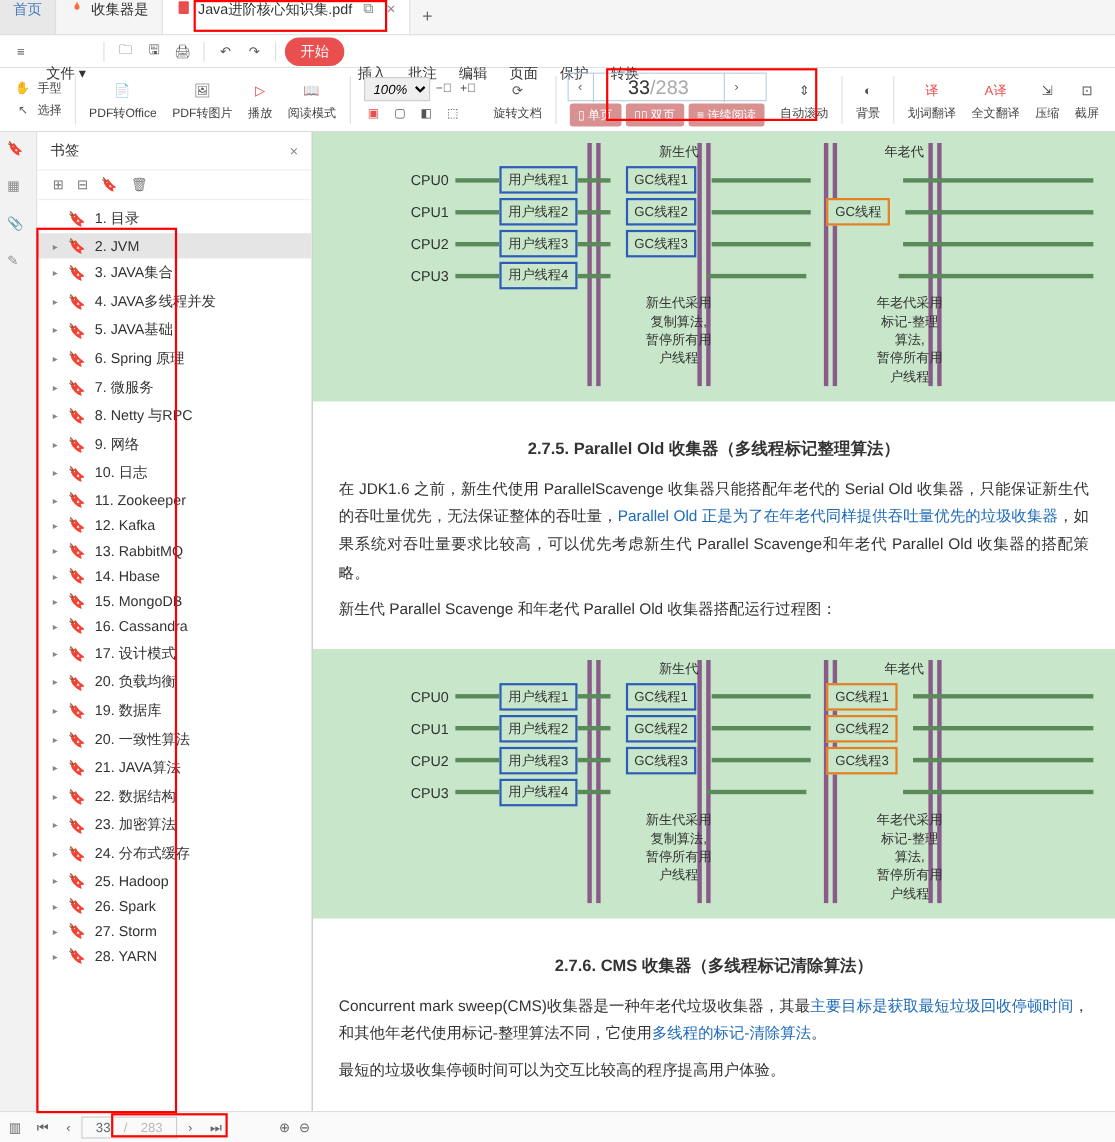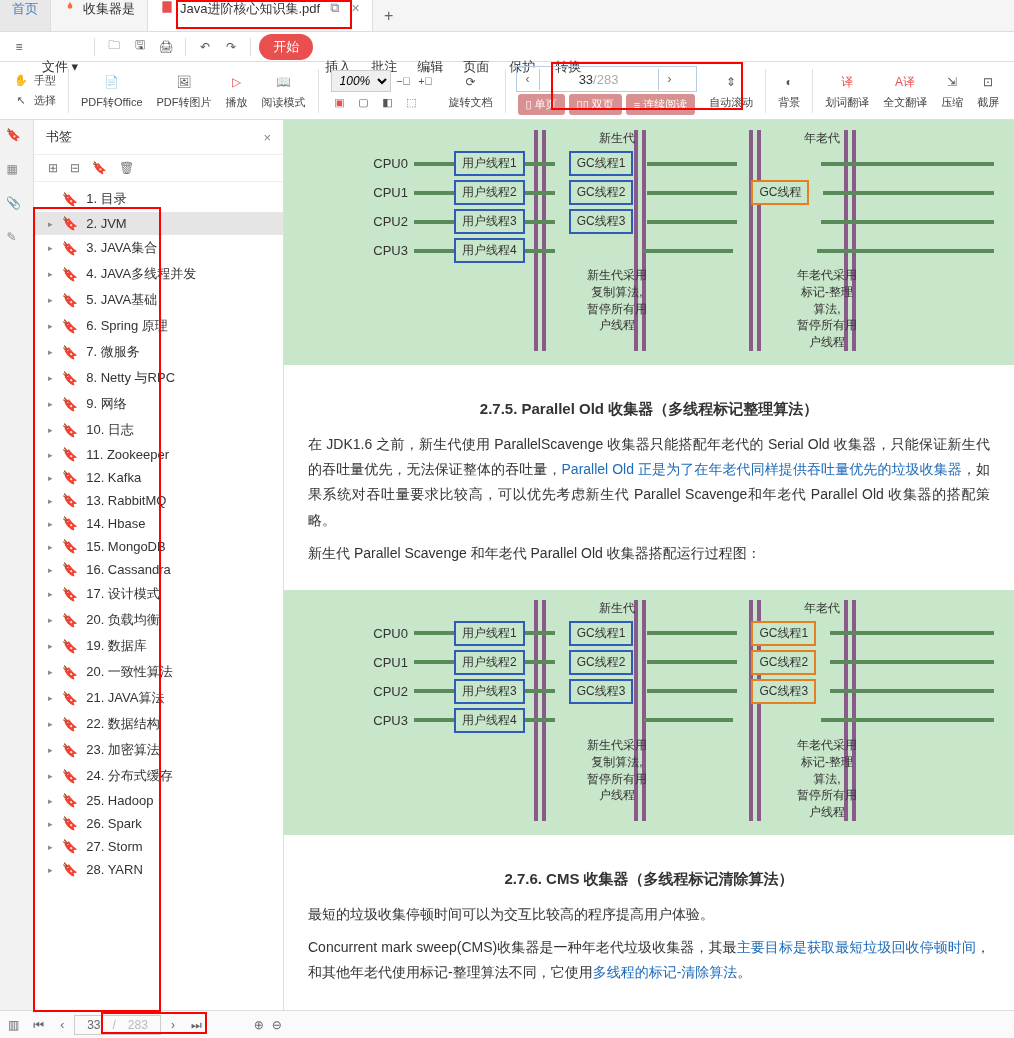--- a/index.html
+++ b/index.html
@@ -25,21 +25,21 @@
 .toolbar { height: 58px; border-bottom: 1px solid #ddd; display: flex; align-items: center; padding: 0 6px; gap: 2px; background: #fff; }
 .tgroup { display: flex; flex-direction: column; align-items: center; padding: 0 6px; height: 100%; justify-content: center; gap: 2px; }
 .tgroup-col { display: flex; flex-direction: column; gap: 2px; }
 .tlabel { font-size: 11px; color: #444; white-space: nowrap; }
 .ticon { width: 22px; height: 22px; display: flex; align-items: center; justify-content: center; color: #555; }
 .ticon-sm { width: 18px; height: 18px; display: flex; align-items: center; justify-content: center; color: #555; font-size: 11px; }
 .vsep { width: 1px; height: 44px; background: #e0e0e0; margin: 0 4px; }
 .zoom-sel { border: 1px solid #ccc; padding: 2px 4px; font-size: 12px; width: 60px; font-style: italic; }
 .page-nav { display: flex; align-items: center; border: 1px solid #b8cce4; height: 26px; }
 .page-nav span.arrow { width: 22px; text-align: center; color: #666; cursor: pointer; }
-.page-input { border: 1px solid #b8cce4; border-top: none; border-bottom: none; width: 120px; text-align: center; padding: 3px; font-size: 13px; }
+.page-input { border: 1px solid #b8cce4; border-top: none; border-bottom: none; width: 120px; text-align: center; padding: 3px; font-size: 18px; }
 .page-total { color: #aaa; }
 .view-chip { background: #d89090; color: #fff; padding: 3px 8px; border-radius: 3px; margin: 0 2px; font-size: 11px; display: flex; align-items: center; gap: 3px; }
 .view-chip.alt { background: #d89090; }
 
 
 .main { display: flex; height: calc(1038px - 32px - 30px - 58px - 28px); }
 .side-rail { width: 34px; background: #f2f2f2; border-right: 1px solid #ddd; display: flex; flex-direction: column; align-items: center; padding-top: 8px; gap: 14px; }
 .side-rail .ri { width: 20px; height: 20px; color: #888; cursor: pointer; }
 .side-rail .ri.active { color: #e94f4f; }
 .bookmarks { width: 250px; border-right: 1px solid #ddd; background: #fff; display: flex; flex-direction: column; }
@@ -582,22 +582,22 @@
           <div class="note" style="width:110px;text-align:center;white-space:pre-line;">年老代采用
 标记-整理
 算法,
 暂停所有用
 户线程</div>
         </div>
       </div>
 
       <div class="content">
         <h3>2.7.6.  CMS 收集器（多线程标记清除算法）</h3>
+        <p><span>Concurrent mark sweep(CMS)收集器是一种年老代垃圾收集器，其最</span><span class="link">主要目标是获取最短垃圾回收停顿时间</span><span>，和其他年老代使用标记-整理算法不同，它使用</span><span class="link">多线程的标记-清除算法</span><span>。</span></p>
         <p>最短的垃圾收集停顿时间可以为交互比较高的程序提高用户体验。</p>
-        <p><span>Concurrent mark sweep(CMS)收集器是一种年老代垃圾收集器，其最</span><span class="link">主要目标是获取最短垃圾回收停顿时间</span><span>，和其他年老代使用标记-整理算法不同，它使用</span><span class="link">多线程的标记-清除算法</span><span>。</span></p>
 
       </div>
 
     </div>
   </div>
 </div>
 
 <div class="statusbar">
   <span>▥</span>
   <div class="nav">

